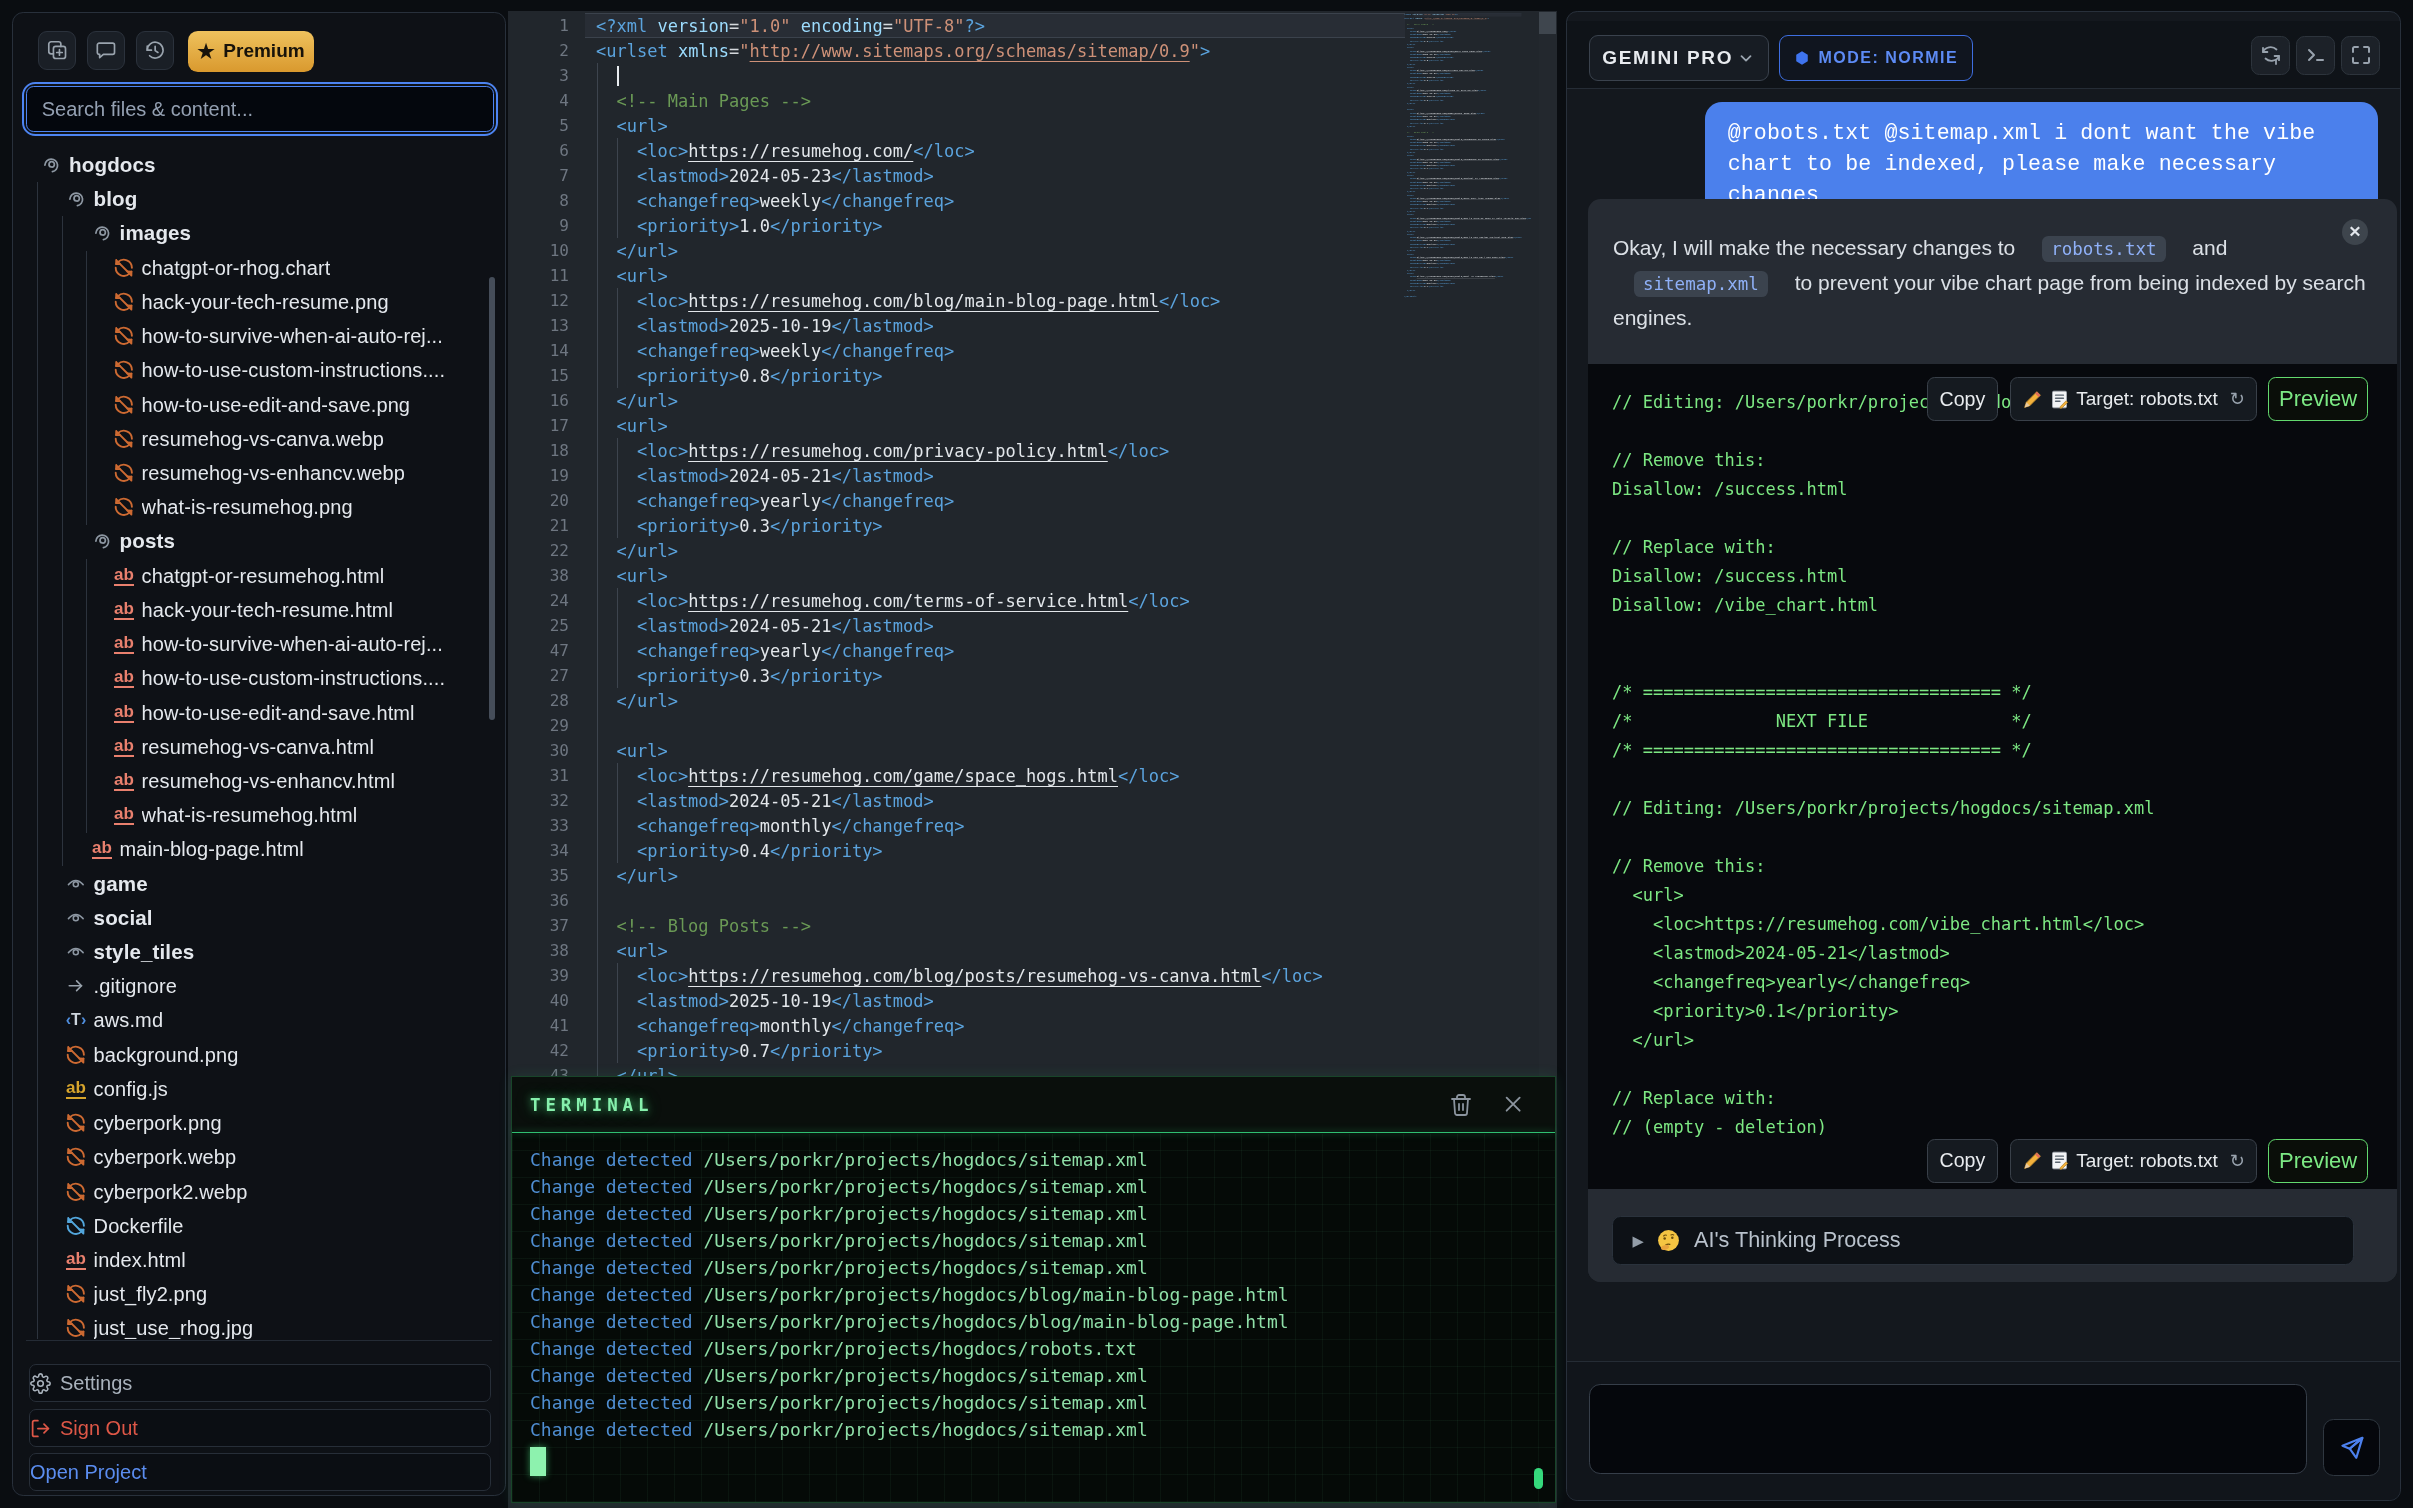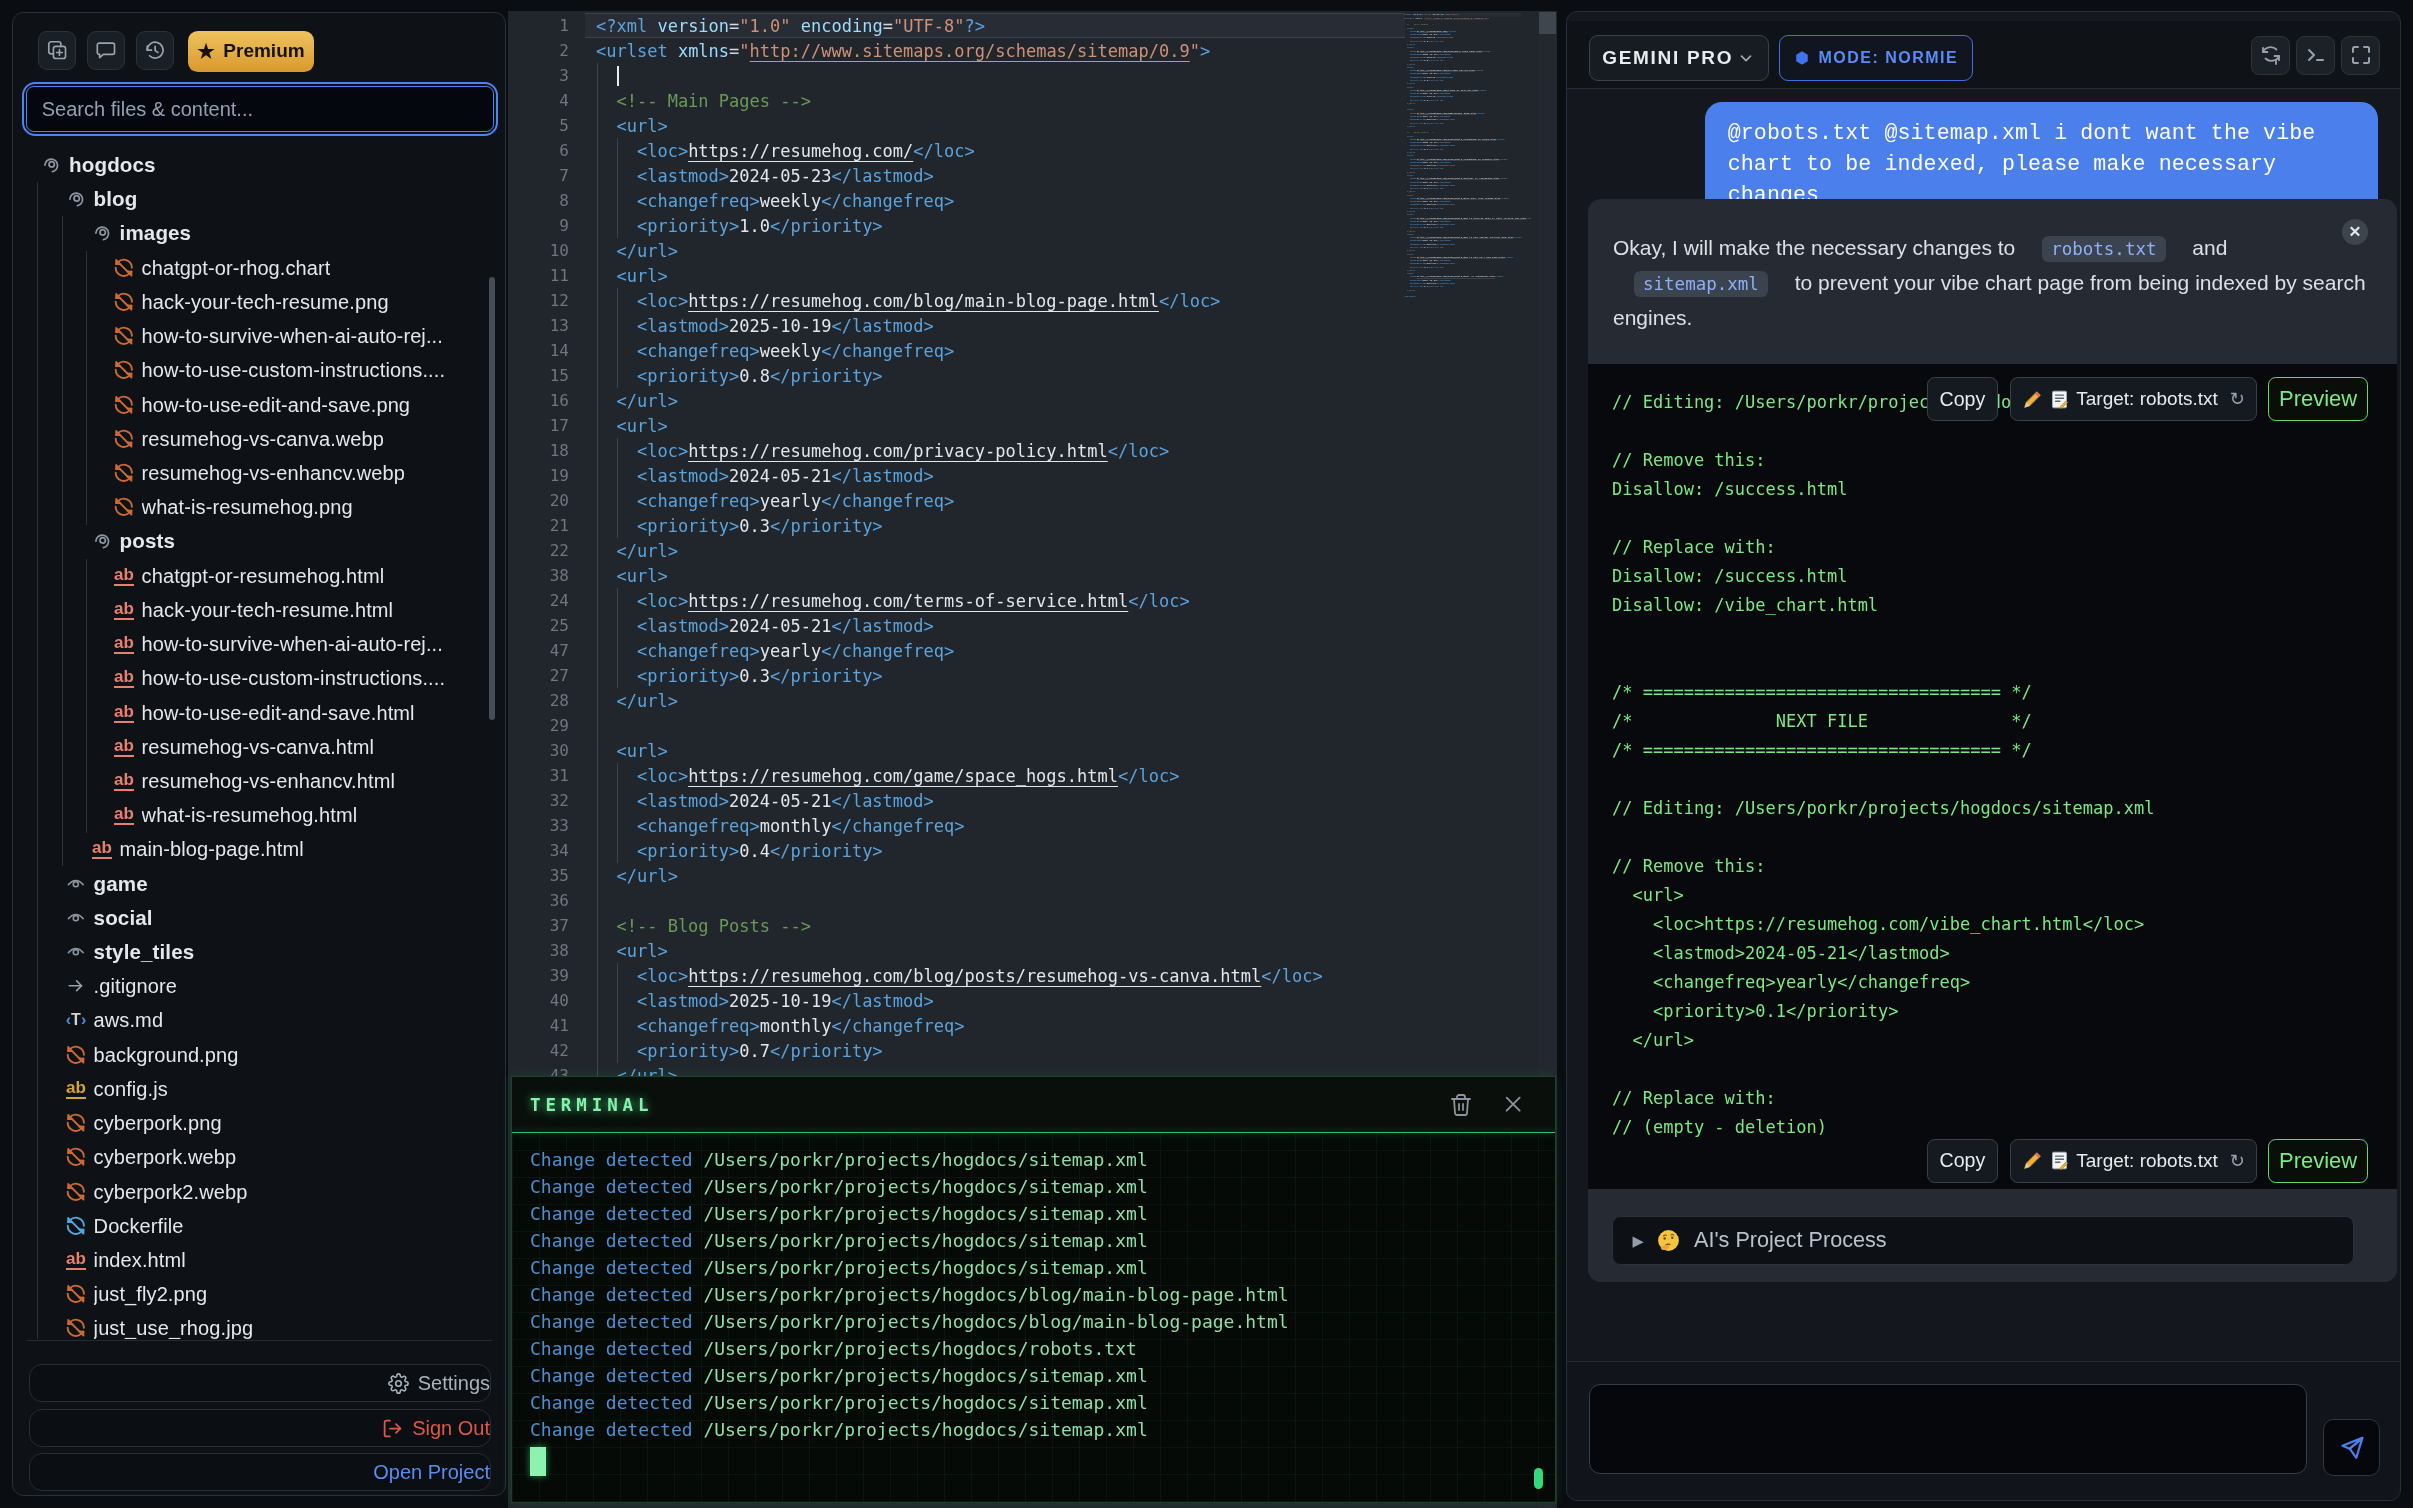--- a/index.html
+++ b/index.html
@@ -29,22 +29,22 @@
   .tree-row { position:absolute; left:0; width:482px; height:34px; display:flex; align-items:center; }
   .tr-ic { width:24px; display:flex; align-items:center; justify-content:center; flex:none; margin-right:5.6px; }
   .tr-label { font-size:20.6px; color:#e4e8ed; white-space:nowrap; overflow:hidden; letter-spacing:0.1px; }
   .tree-row.folder .tr-label { font-weight:700; }
   .tree-row.file .tr-label { font-weight:500; font-size:20px; }
   .ab-badge { font-size:17px; font-weight:700; line-height:1; padding-bottom:1.4px; border-bottom:2.1px solid currentColor; letter-spacing:0; }
   .tmd-badge { font-size:16px; font-weight:700; color:#cdd5dd; white-space:nowrap; }
   .tmd-badge .ang { color:#4f8fe0; font-weight:700; }
   .sb-scroll { position:absolute; right:9.8px; top:264px; width:6.3px; height:443px; border-radius:3.5px; background:#454d59; }
   .sb-divider { position:absolute; left:12.6px; right:12.6px; top:1327px; height:0.7px; background:#242b35; }
-  .sb-btn { position:absolute; left:16px; width:462px; height:38px; border-radius:13px; background:#0b0e13;
-    border:1.4px solid #272e38; display:flex; align-items:center; justify-content:flex-end; gap:9px; font-size:20px; }
+  .sb-btn { position:absolute; left:16px; width:462px; height:38px; border-radius:7px; background:#0b0e13;
+    border:1.4px solid #272e38; display:flex; align-items:center; justify-content:flex-start; gap:9px; font-size:20px; }
   .sb-btn.settings { top:1351px; color:#a9b2bc; }
   .sb-btn.signout  { top:1396px; color:#de5747; }
   .sb-btn.open     { top:1440px; color:#5b8df0; }
 
   
   .editor { position:absolute; left:508px; top:10.5px; width:1049px; height:1498px; background:#21262c; overflow:hidden; }
   .code-area { position:absolute; left:0; top:2.8px; width:100%; }
   .code-line { position:relative; height:25px; display:flex; align-items:center;
     font-family:"DejaVu Sans Mono","Liberation Mono",monospace; font-size:17px; white-space:pre; }
   .ln { width:61px; flex:none; text-align:right; color:#6e7681; font-size:16px; }
@@ -1470,21 +1470,21 @@
           <span class="tri">▶</span>
           <svg class="emoji-svg" width="25" height="25" viewBox="0 0 36 36">
             <circle cx="18" cy="18" r="15" fill="#f5c542"></circle>
             <circle cx="12.5" cy="15" r="1.8" fill="#6b4e0c"></circle>
             <circle cx="23.5" cy="14" r="1.8" fill="#6b4e0c"></circle>
             <path d="M11 11.5q2-2 4-1" stroke="#6b4e0c" stroke-width="1.6" fill="none" stroke-linecap="round"></path>
             <path d="M21.5 10q2-1.4 4 0" stroke="#6b4e0c" stroke-width="1.6" fill="none" stroke-linecap="round"></path>
             <path d="M14 24q3-1.5 6 0" stroke="#6b4e0c" stroke-width="1.8" fill="none" stroke-linecap="round" transform="rotate(-8 17 24)"></path>
             <ellipse cx="13" cy="28" rx="6" ry="3.4" fill="#e8a33d" transform="rotate(-15 13 28)"></ellipse>
           </svg>
-          <span class="label">AI's Project Process</span>
+          <span class="label">AI's Thinking Process</span>
         </div>
       </div>
     </div>
   </div>
 
   <div class="cp-inputbar">
     <div class="chat-input">
       <textarea placeholder="" style=""></textarea>
     </div>
     <div class="send-btn">

